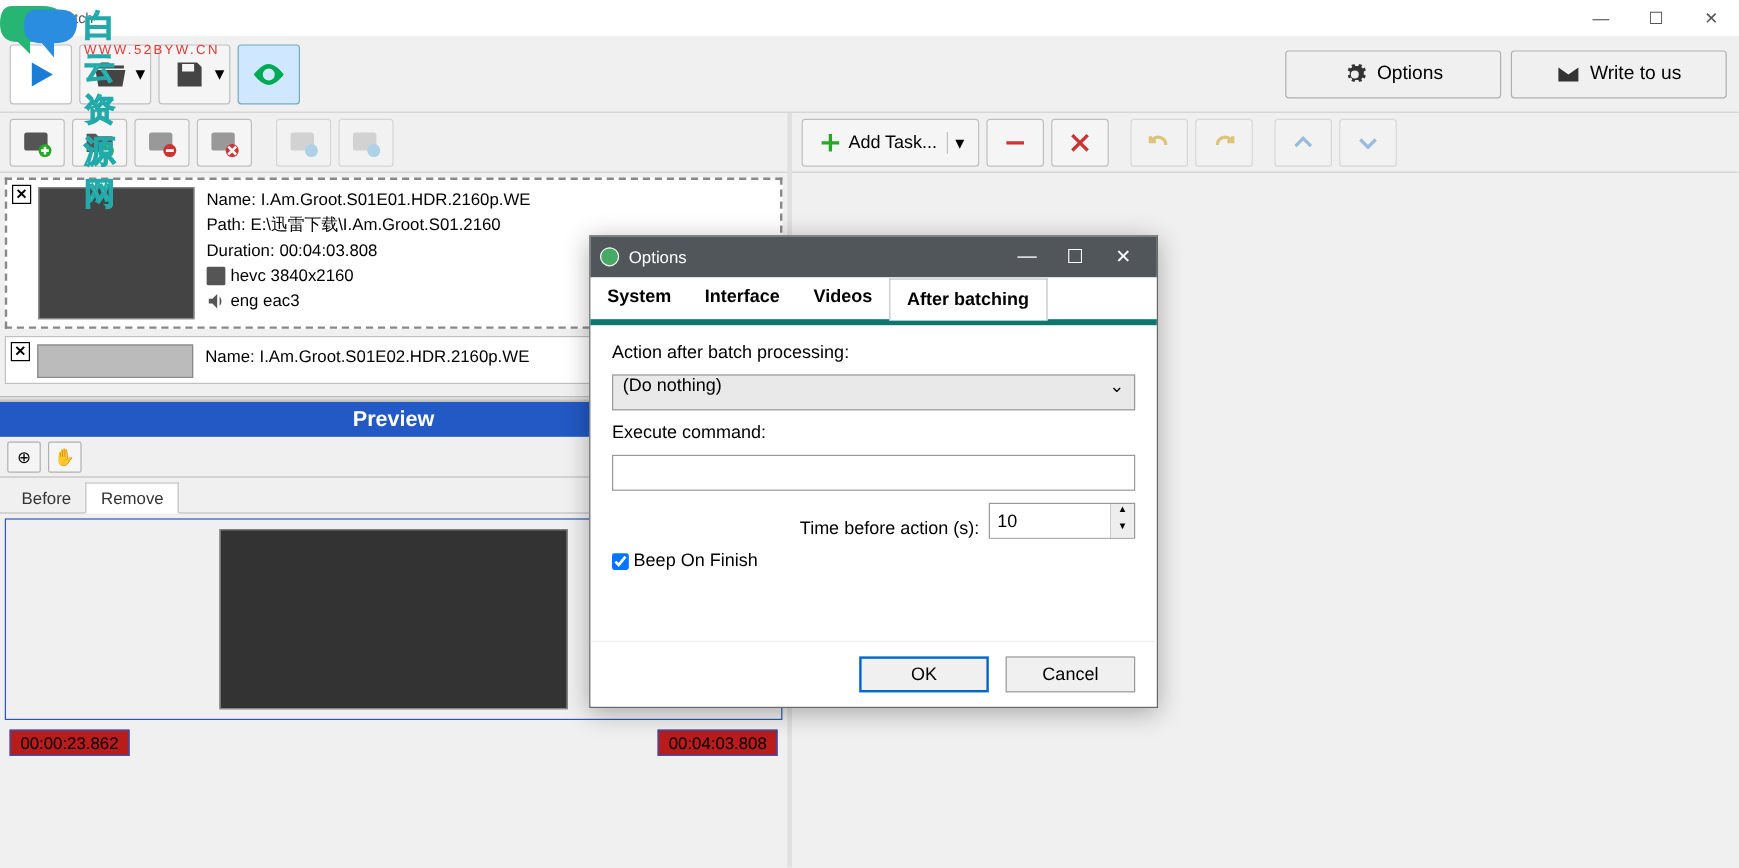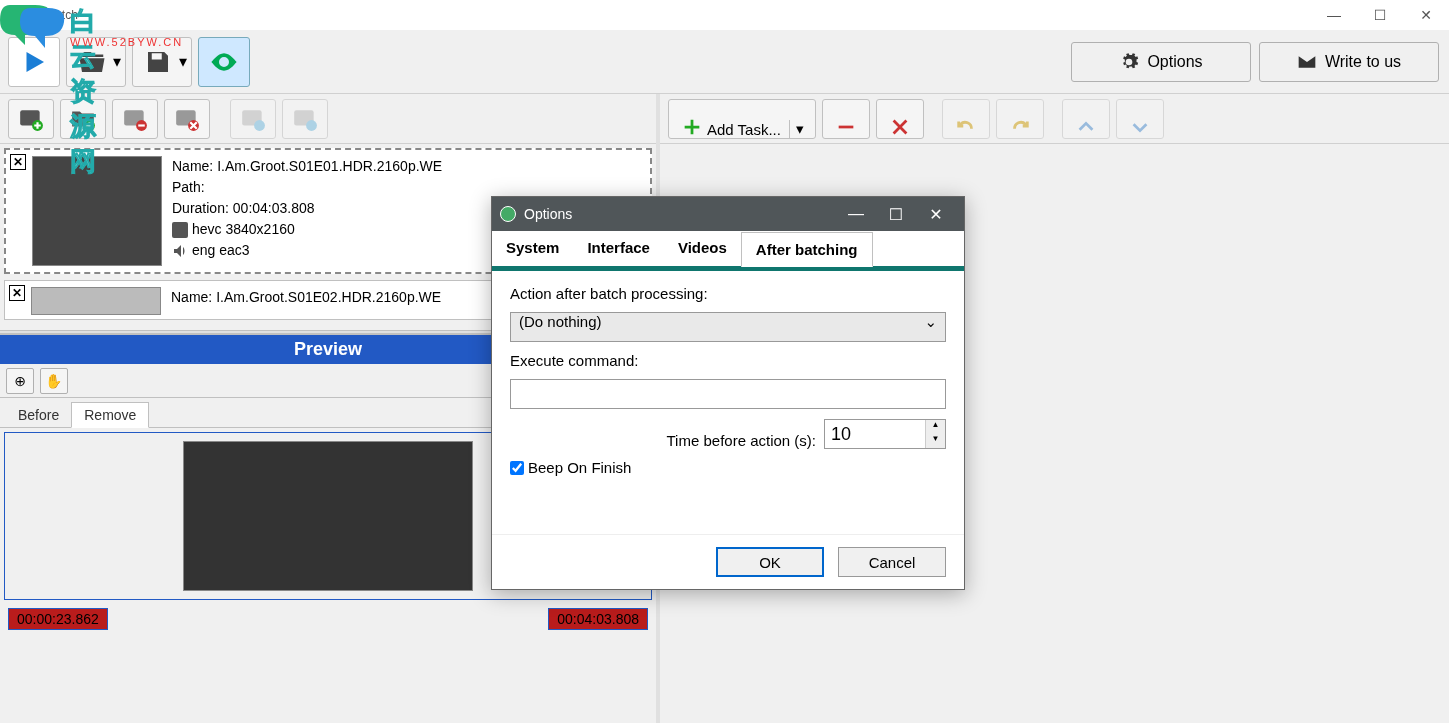--- a/index.html
+++ b/index.html
@@ -62,21 +62,21 @@
 .preview-tabs .fields { margin-left: auto; display: flex; gap: 4px; }
 .preview-tabs .field { width: 100px; border: 1px solid #c0c0c0; background: #fff; padding: 2px 6px; font-size: 13px; text-align: center; }
 
 .preview-img-area { padding: 8px; display: flex; justify-content: center; border: 1px solid #2259c4; margin: 4px; }
 .preview-img { width: 290px; height: 150px; background: #333; border: 1px solid #888; }
 
 .time-readouts { display: flex; justify-content: space-between; padding: 4px 8px; }
 .time-readouts .tc { border: 1px solid #2259c4; padding: 2px 8px; font-size: 14px; background: #b91c1c; }
 
 .task-toolbar { height: 50px; border-bottom: 1px solid #d0d0d0; display: flex; align-items: center; padding: 0 8px; gap: 6px; }
-.tt-btn { height: 40px; background: #f5f5f5; border: 1px solid #c0c0c0; border-radius: 3px; display: flex; align-items: flex-end; justify-content: center; padding: 0 12px; cursor: pointer; font-size: 15px; gap: 4px; }
+.tt-btn { height: 40px; background: #f5f5f5; border: 1px solid #c0c0c0; border-radius: 3px; display: flex; align-items: center; justify-content: center; padding: 0 12px; cursor: pointer; font-size: 15px; gap: 4px; }
 .tt-btn.disabled { opacity: 0.5; cursor: default; }
 .tt-btn .caret { border-left: 1px solid #c0c0c0; padding-left: 6px; margin-left: 4px; }
 .tt-btn svg { width: 22px; height: 22px; }
 
 
 .dialog { position: absolute; top: 196px; left: 491px; width: 474px; height: 394px; background: #fff; border: 1px solid #666; box-shadow: 0 4px 20px rgba(0,0,0,0.3); z-index: 200; display: flex; flex-direction: column; }
 .dialog-titlebar { height: 34px; background: #505659; color: #fff; display: flex; align-items: center; padding: 0 8px; }
 .dialog-titlebar .d-icon { width: 16px; height: 16px; border-radius: 50%; background: #4a6; margin-right: 8px; border:1px solid #fff; }
 .dialog-titlebar .d-title { font-size: 14px; }
 .d-controls { margin-left: auto; display: flex; gap: 0; }
@@ -85,21 +85,21 @@
 .dialog-tabs { display: flex; border-bottom: 5px solid #0f766e; font-size: 15px; font-weight: bold; }
 .dialog-tabs .dtab { padding: 8px 14px; cursor: pointer; }
 .dialog-tabs .dtab.active { background: #fff; border: 1px solid #c0c0c0; border-bottom: 1px solid #fff; position: relative; top: 1px; }
 
 .dialog-body { padding: 14px 18px; flex: 1; display: flex; flex-direction: column; gap: 10px; font-size: 15px; }
 .form-row { display: flex; align-items: flex-end; gap: 8px; }
 .dlg-select { width: 100%; height: 30px; border: 1px solid #999; background: #e9e9e9; padding: 0 8px; font-size: 15px; cursor: pointer; display: flex; justify-content: space-between; }
 .dlg-input { width: 100%; height: 30px; border: 1px solid #999; padding: 0 8px; font-size: 15px; }
 .right-align { justify-content: flex-end; }
 .spinner { display: flex; align-items: center; border: 1px solid #999; }
-.spinner input { width: 100px; height: 28px; border: none; padding: 0 6px; font-size: 18px; }
+.spinner input { width: 100px; height: 28px; border: none; padding: 0 6px; font-size: 15px; }
 .spinner .spins { width: 20px; display: flex; flex-direction: column; border-left: 1px solid #ccc; }
 .spinner .spins span { height: 14px; font-size: 8px; text-align: center; cursor: pointer; background: #eee; }
 
 .dialog-buttons { display: flex; justify-content: flex-end; gap: 14px; padding: 12px 18px; border-top: 1px solid #eee; }
 .dlg-btn { width: 108px; height: 30px; border: 1px solid #999; background: #f0f0f0; font-size: 15px; cursor: pointer; }
 .dlg-btn.primary { border: 2px solid #0066cc; }
 
 .rule { height: 4px; background: #e0e0e0; border-top: 1px solid #c0c0c0; border-bottom: 1px solid #c0c0c0; }
 </style>
 </head>
@@ -206,20 +206,21 @@
         <div class="video-item">
           <div class="close-x">✕</div>
           <div class="thumb"></div>
           <div class="video-info">
             <div class="row">
                 <span class="label">Name:</span> 
                 <span>I.Am.Groot.S01E01.HDR.2160p.WE</span>
               </div>
             <div class="row">
                 <span class="label">Path:</span> 
+                <span>E:\迅雷下载\I.Am.Groot.S01.2160</span>
               </div>
             <div class="row">
                 <span class="label">Duration:</span> 
                 <span>00:04:03.808</span>
               </div>
             <div class="row">
                 <svg class="vic" viewBox="0 0 16 16">
                   <rect width="16" height="16" fill="#555" rx="2"></rect>
                 </svg> 
                 <span>hevc 3840x2160</span>

